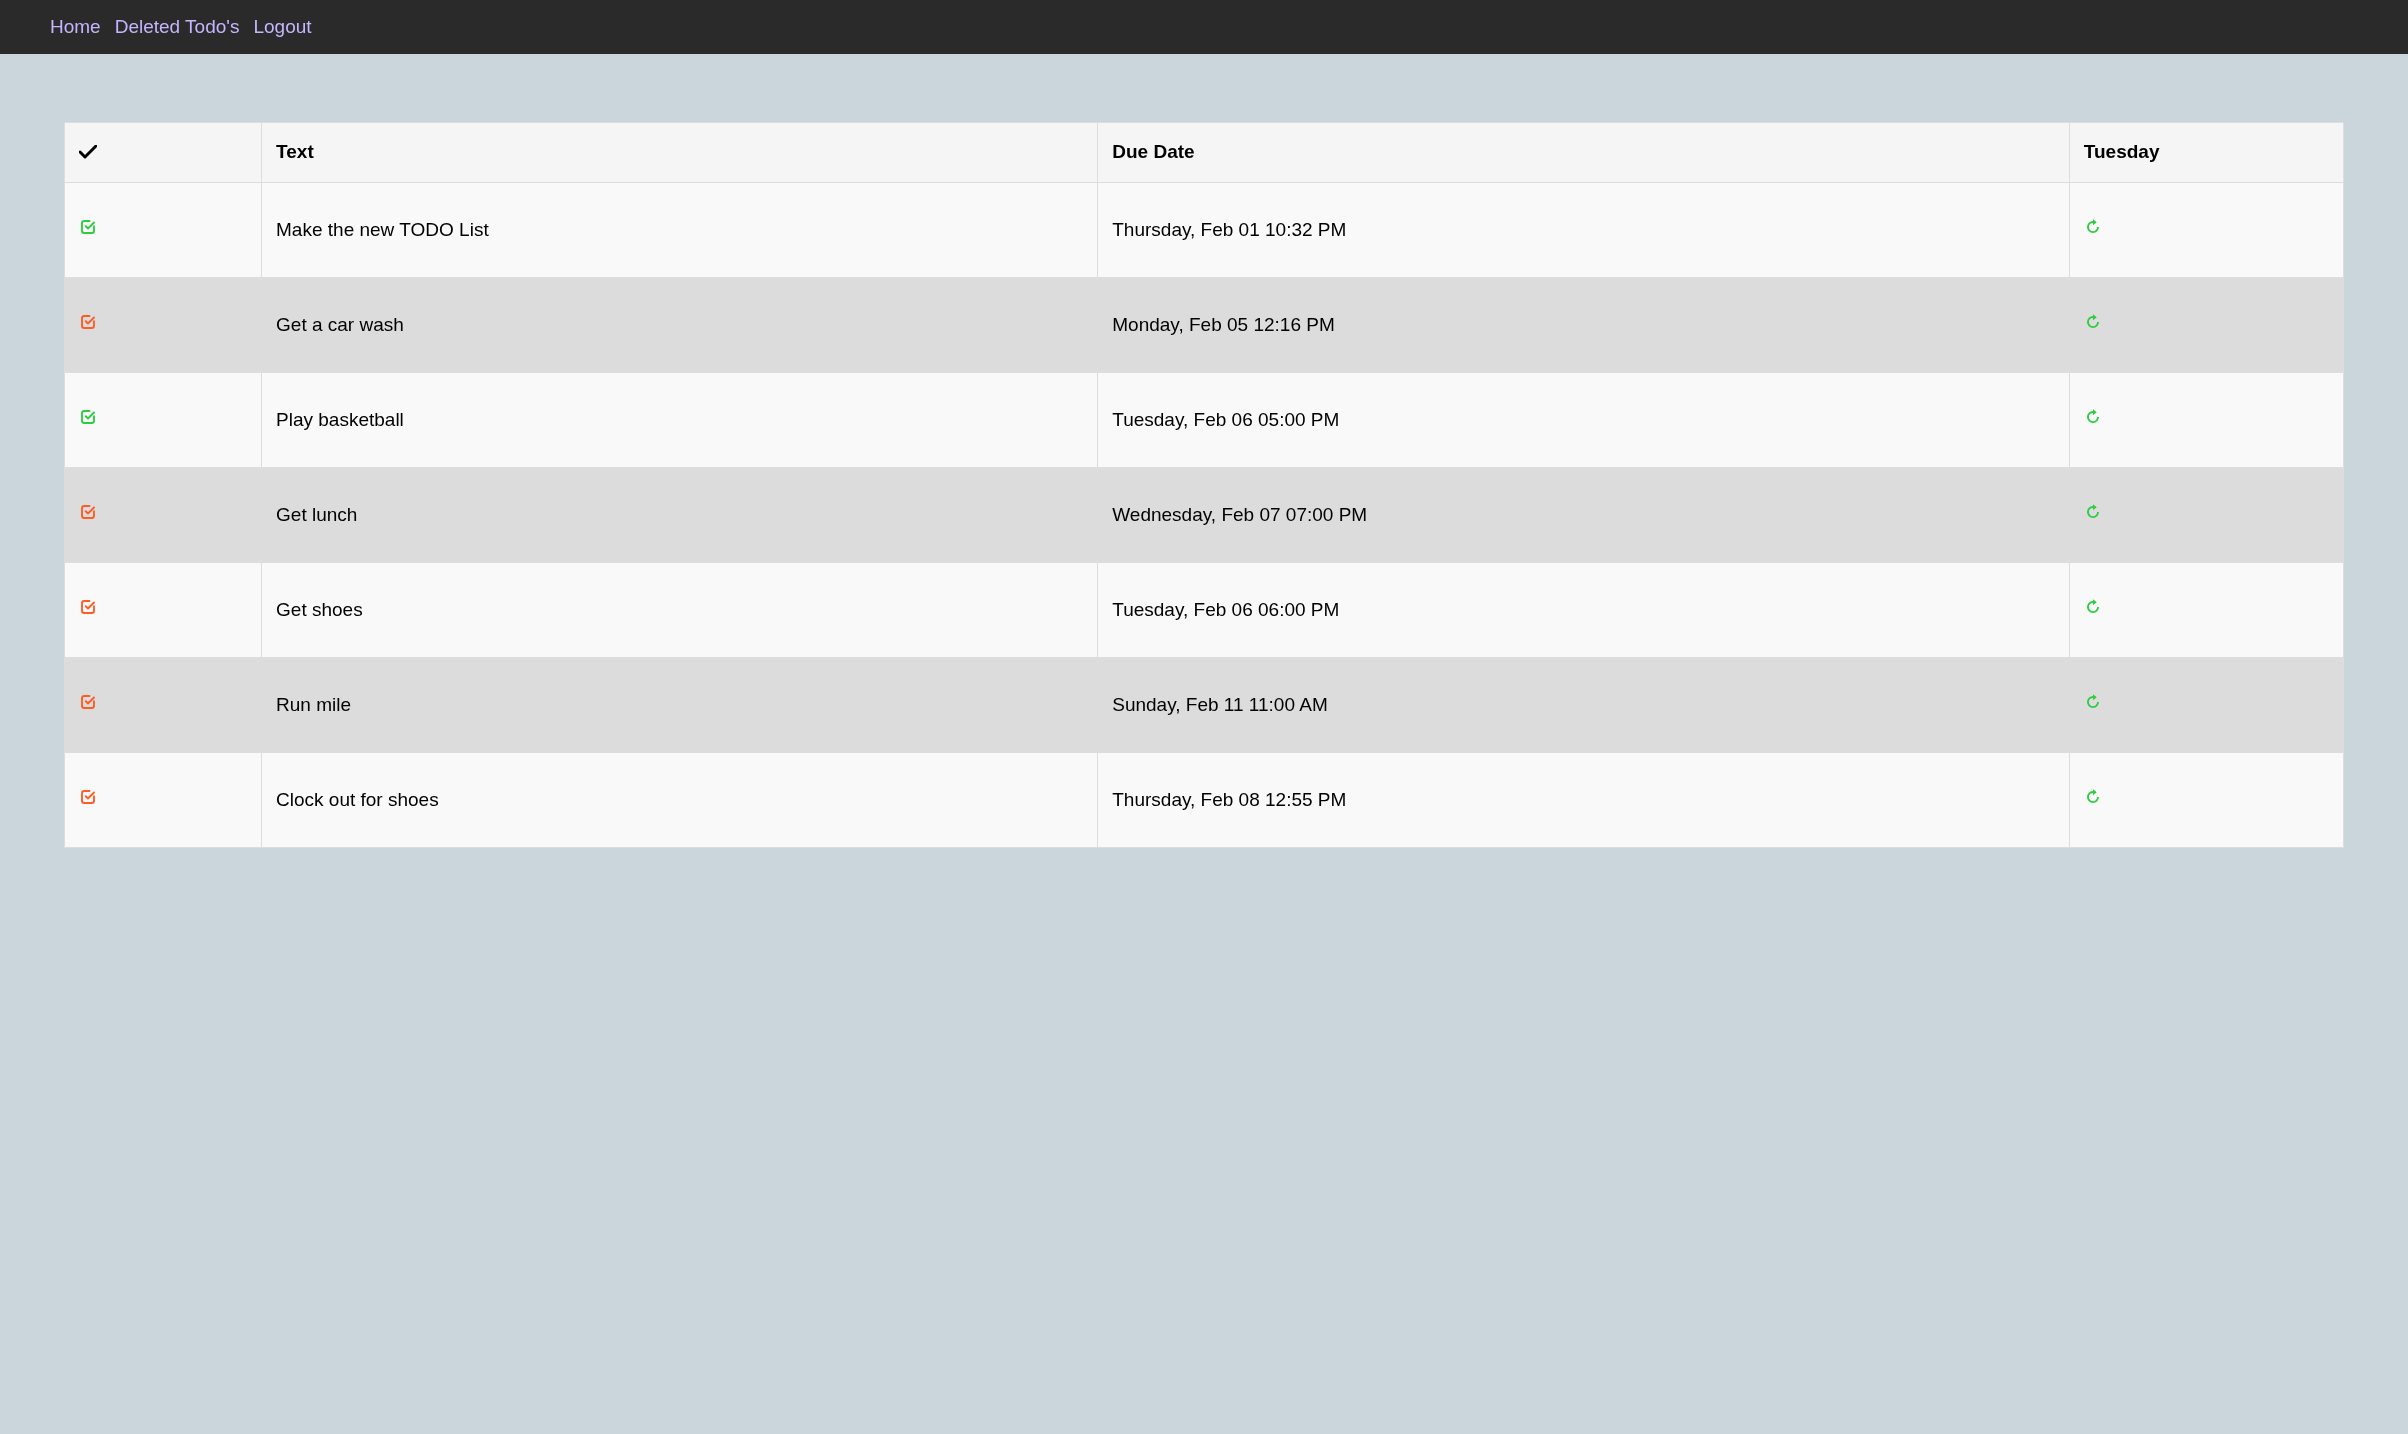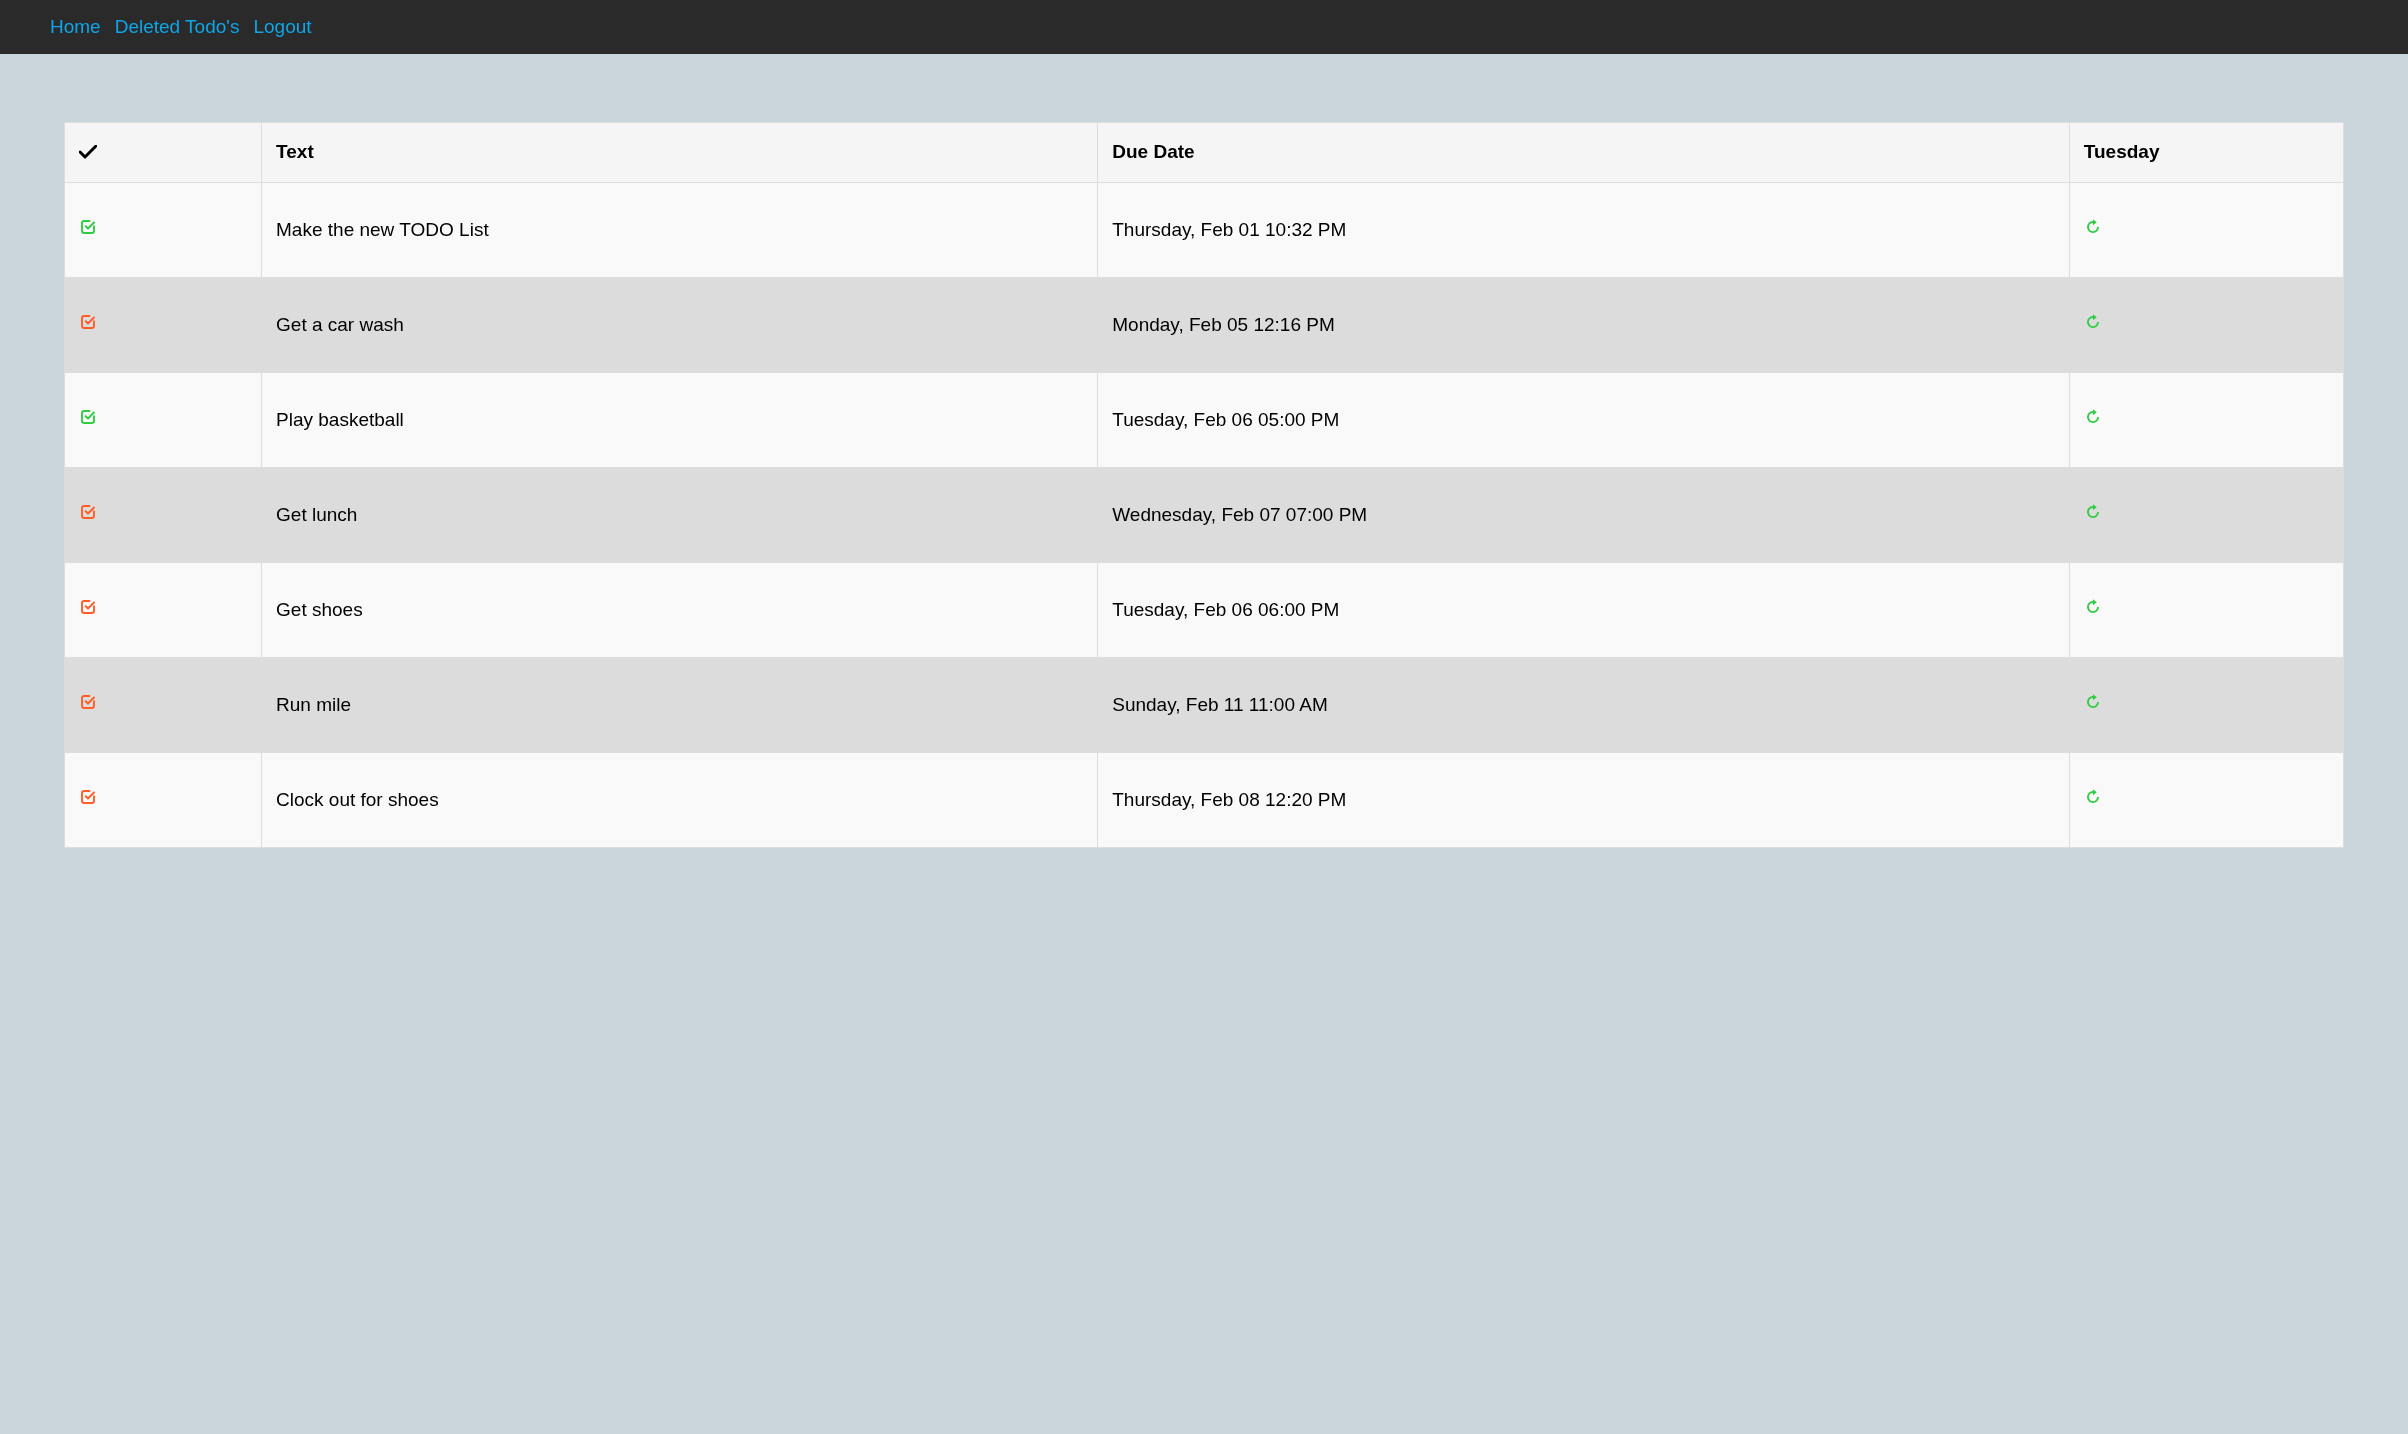--- a/index.html
+++ b/index.html
@@ -11,21 +11,21 @@
       font-family: -apple-system, BlinkMacSystemFont, "Segoe UI", Helvetica, Arial, sans-serif;
       background-color: #cbd5dc;
     }
     .navbar {
       background-color: #2a2a2a;
       padding: 16px 48px;
       display: flex;
       gap: 10px;
     }
     .navbar a {
-      color: #0ea5e9;
+      color: #c4b5fd;
       text-decoration: none;
       font-size: 19px;
       padding: 0 2px;
       cursor: pointer;
     }
     .content {
       padding: 60px 64px;
     }
     table {
       width: 100%;
@@ -205,21 +205,21 @@
   </span></td>
         </tr>
         <tr>
           <td class="col-check"><span class="status-icon status-pending">
     <svg width="18" height="18" viewBox="0 0 24 24" fill="none">
       <path d="M20 11 v6 a3 3 0 0 1 -3 3 H7 a3 3 0 0 1 -3 -3 V7 a3 3 0 0 1 3 -3 h7" stroke-width="2.5" stroke-linecap="round" stroke-linejoin="round"></path>
       <path d="M9 11 l3 3 l8 -8" stroke-width="2.5" stroke-linecap="round" stroke-linejoin="round"></path>
     </svg>
   </span></td>
           <td class="col-text">Clock out for shoes</td>
-          <td class="col-due">Thursday, Feb 08 12:20 PM</td>
+          <td class="col-due">Thursday, Feb 08 12:55 PM</td>
           <td class="col-restore"><span class="restore-icon">
     <svg width="18" height="18" viewBox="0 0 24 24">
       <path d="M12 4 a8 8 0 1 0 8 8 h-2.5 a5.5 5.5 0 1 1 -5.5 -5.5 v3 l5 -4 l-5 -4 z"></path>
     </svg>
   </span></td>
         </tr>
       </tbody>
   </table>
 </div>
 

